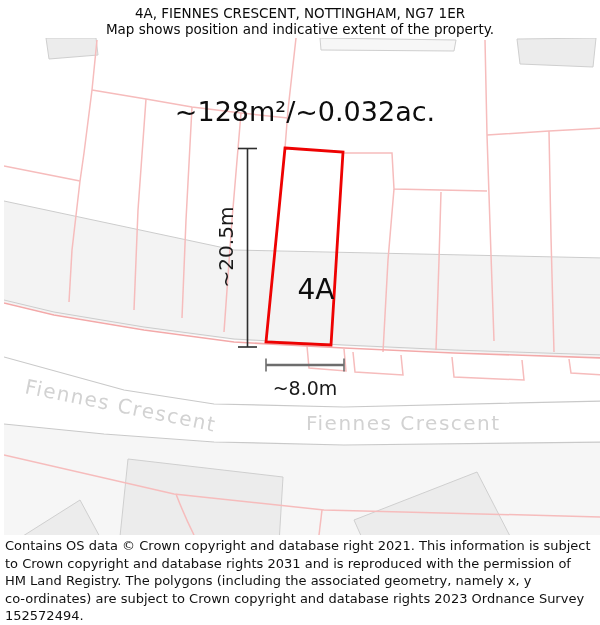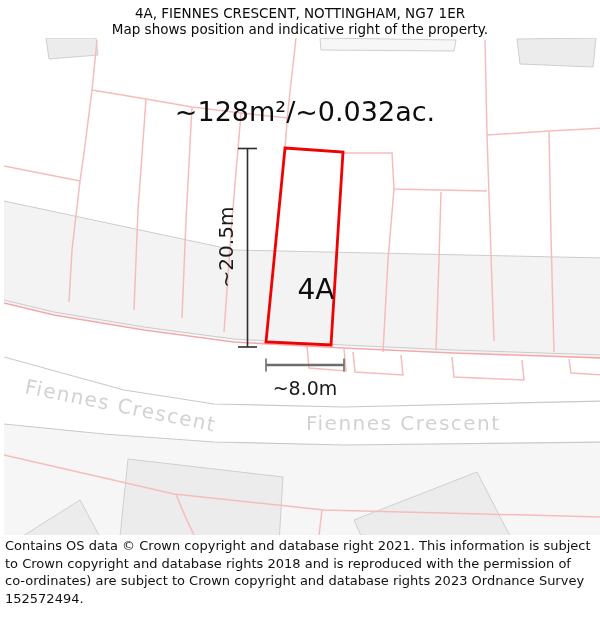--- a/index.html
+++ b/index.html
@@ -16,21 +16,21 @@
   .ftr{
     position:absolute;top:537px;left:5px;width:592px;
     font-size:13px;line-height:17.6px;color:#111111;
   }
 </style>
 </head>
 <body>
 
 <div class="hdr">
   <div>4A, FIENNES CRESCENT, NOTTINGHAM, NG7 1ER</div>
-  <div>Map shows position and indicative right of the property.</div>
+  <div>Map shows position and indicative extent of the property.</div>
 </div>
 
 <div class="map-wrap">
 <svg width="600" height="497" viewBox="0 38 600 497" xmlns="http://www.w3.org/2000/svg">
 
   <path d="M0,201 L230,250 L600,258 L600,357 L450,352 L340,346 L230,340 L140,329 L50,314 L0,302 Z" fill="#f3f3f3" stroke="none"></path>
 
   <path d="M0,424 L100,434 L210,442 L340,445 L600,442 L600,535 L0,535 Z" fill="#f6f6f6" stroke="none"></path>
 
   <g fill="#ececec" stroke="#cfcfcf" stroke-width="1">
@@ -94,16 +94,17 @@
   <text x="312" y="299" font-size="28" fill="#0d0d0d" text-anchor="middle">4A</text>
   <text x="229" y="247" font-size="20" fill="#1a1a1a" text-anchor="middle" transform="rotate(-90 229 247)">~20.5m</text>
   <text x="301" y="395" font-size="19" fill="#1a1a1a" text-anchor="middle">~8.0m</text>
   <text x="20" y="393" font-size="20" letter-spacing="1.5" text-anchor="start" transform="rotate(11.5 20 393)" fill="#d2d2d2">Fiennes Crescent</text>
   <text x="302" y="430" font-size="20" letter-spacing="1.5" text-anchor="start" fill="#d2d2d2">Fiennes Crescent</text>
 </svg>
 </div>
 
 <div class="ftr">
   <div>Contains OS data © Crown copyright and database right 2021. This information is subject</div>
-  <div>to Crown copyright and database rights 2018 and is reproduced with the permission of</div>
+  <div>to Crown copyright and database rights 2031 and is reproduced with the permission of</div>
+  <div>HM Land Registry. The polygons (including the associated geometry, namely x, y</div>
   <div>co-ordinates) are subject to Crown copyright and database rights 2023 Ordnance Survey</div>
   <div>152572494.</div>
 </div>
 
 </body></html>

